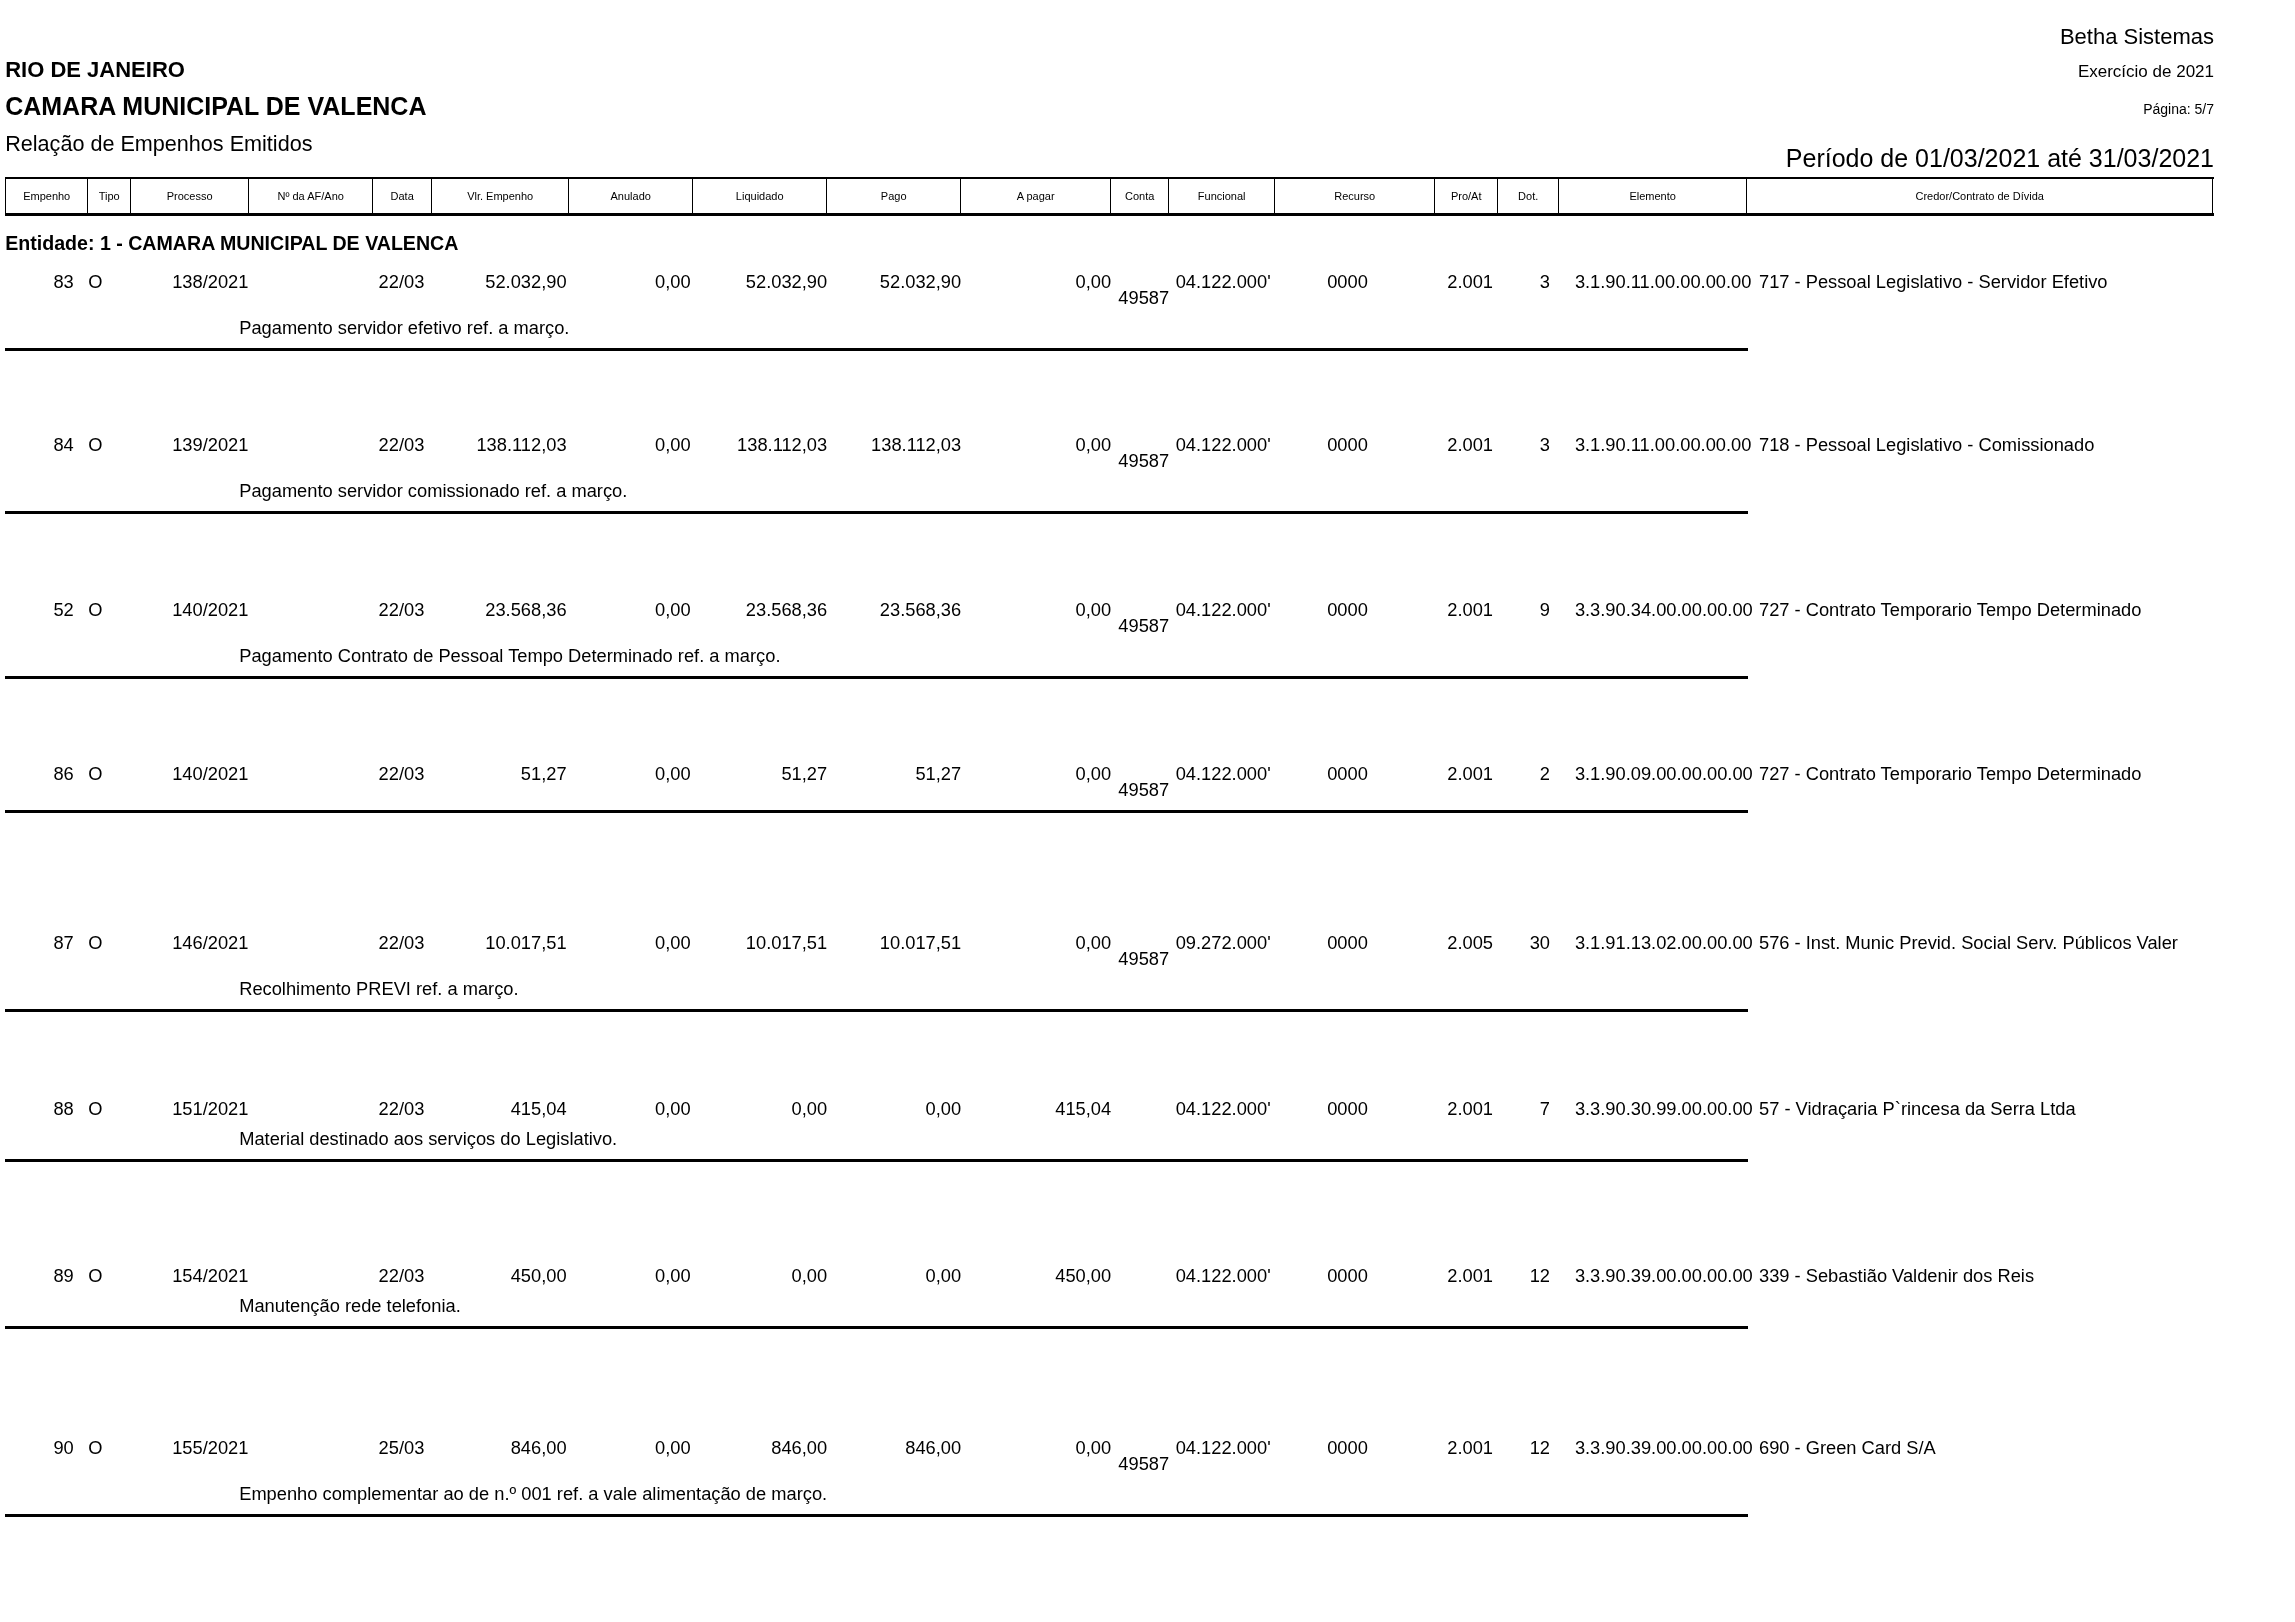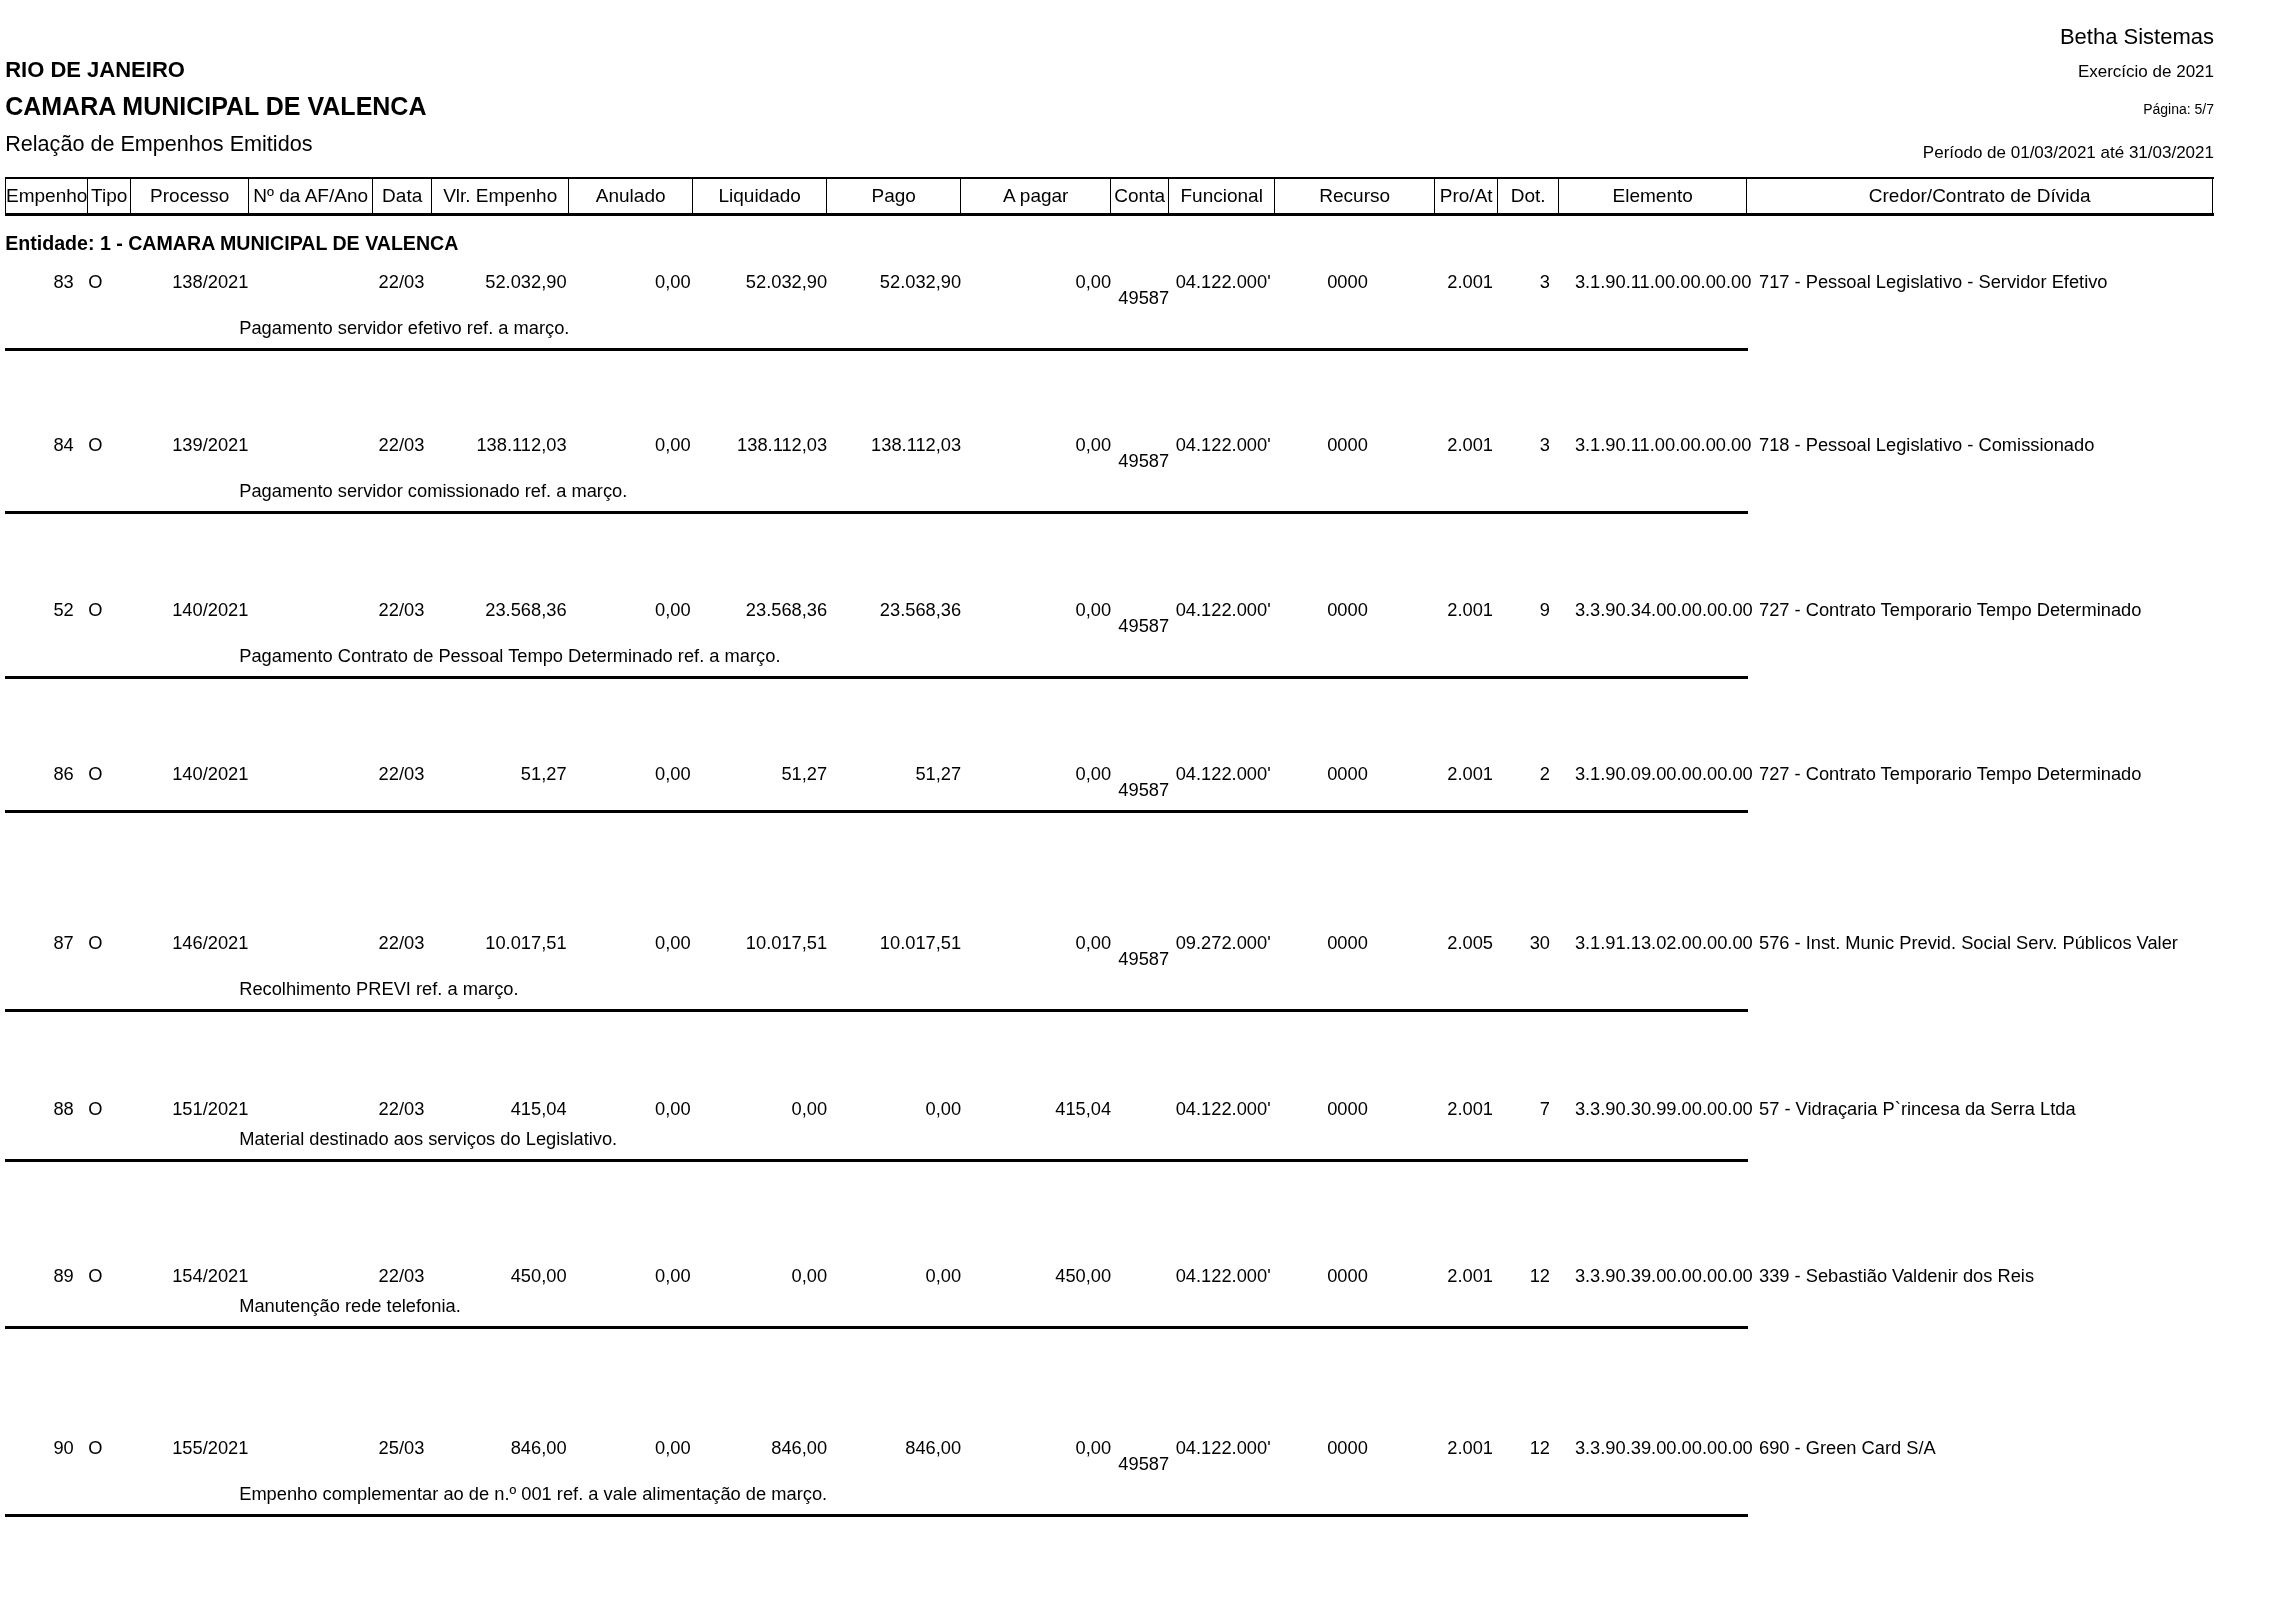--- a/index.html
+++ b/index.html
@@ -9,31 +9,31 @@
     -webkit-font-smoothing:antialiased;
   }
   .abs{position:absolute;}
   
   .hdr-vendor   {top:23px;  right:81px; font-size:22px; line-height:27.5px;}
   .hdr-state    {top:56px;  left:5.2px;    font-size:22px; font-weight:bold; line-height:27.5px;}
   .hdr-exercise {top:61px;  right:81px; font-size:17px; line-height:22px;}
   .hdr-entity   {top:91px; left:5.2px;    font-size:25px; font-weight:bold; line-height:31px;}
   .hdr-page     {top:99px; right:81px; font-size:14px; line-height:21.6px;}
   .hdr-title    {top:130px; left:5.2px;    font-size:21.6px; line-height:27.5px;}
-  .hdr-period   {top:139px; right:81px; font-size:17px; line-height:27.5px;}
+  .hdr-period   {top:145px; right:81px; font-size:25px; line-height:27.5px;}
 
   
   .grid{
     display:grid;
     grid-template-columns:83px 43px 118px 124px 59px 137px 124px 134px 134px 150px 58px 106px 160px 63px 61px 188px 466px;
   }
   .thead{
     left:5.2px; top:177px; width:2209px; height:34px;
     border-top:2px solid #000; border-bottom:3.3px solid #000;
-    font-size:19px;
+    font-size:11px;
   }
   .thead .th{
     border-right:1.3px solid #000;
     display:flex; align-items:center; justify-content:center;
     white-space:nowrap; overflow:visible;
   }
   .thead .th:first-child{border-left:1.3px solid #000;}
 
   .entity-line{left:5.2px; top:231px; font-size:19.6px; font-weight:bold; line-height:25px;}
 

